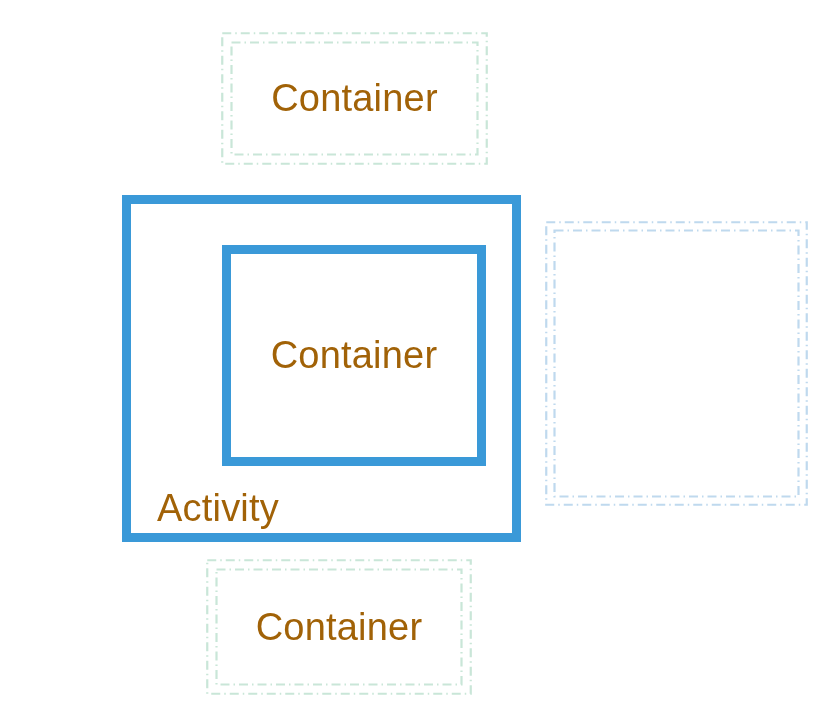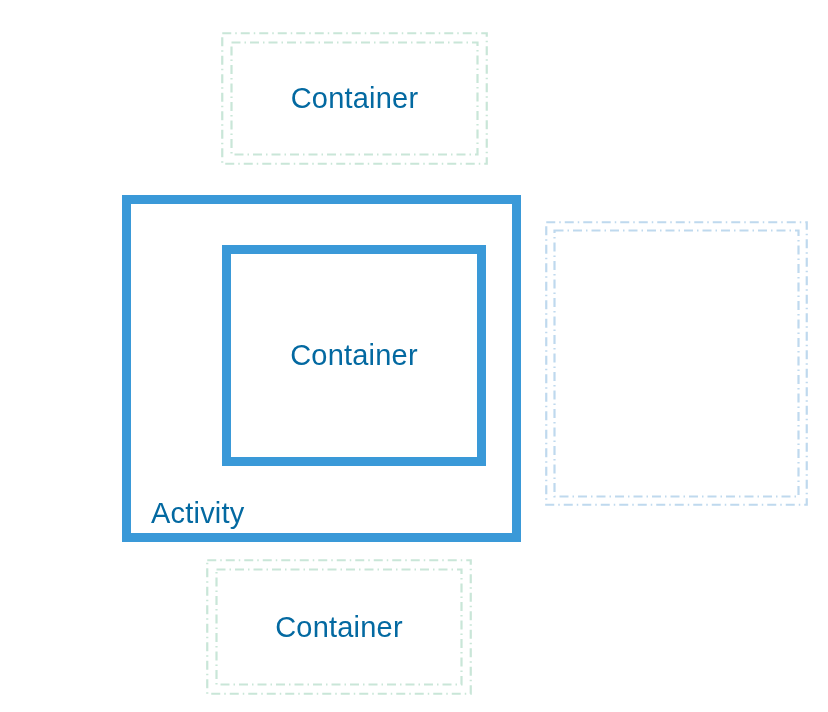--- a/index.html
+++ b/index.html
@@ -28,37 +28,37 @@
   }
 
   
   .solid-box {
     box-sizing: border-box;
     border: 9px solid #3a99d8;
     background: #ffffff;
   }
 
   .label {
-    font-size: 29px;
+    font-size: 38px;
     letter-spacing: 0.2px;
-    color: #0369a1;
+    color: #a16207;
     white-space: nowrap;
     z-index: 2;
   }
 
   #box-top    { left: 221px; top: 32px;  width: 267px; height: 133px; }
   #box-activity { left: 122px; top: 195px; width: 399px; height: 347px; }
   #box-center { left: 222px; top: 245px; width: 264px; height: 221px;
                 display: flex; align-items: center; justify-content: center; }
   #box-right  { left: 545px; top: 221px; width: 263px; height: 285px; }
   #box-bottom { left: 206px; top: 559px; width: 266px; height: 136px; }
 
   #activity-label {
     position: absolute;
-    left: 20px;
+    left: 26px;
     bottom: 3px;
   }
 </style>
 </head>
 <body>
 
 <div id="stage">
 
   <div id="box-top" class="abs dashed-box">
     <svg viewBox="0 0 267 133" preserveAspectRatio="none">

